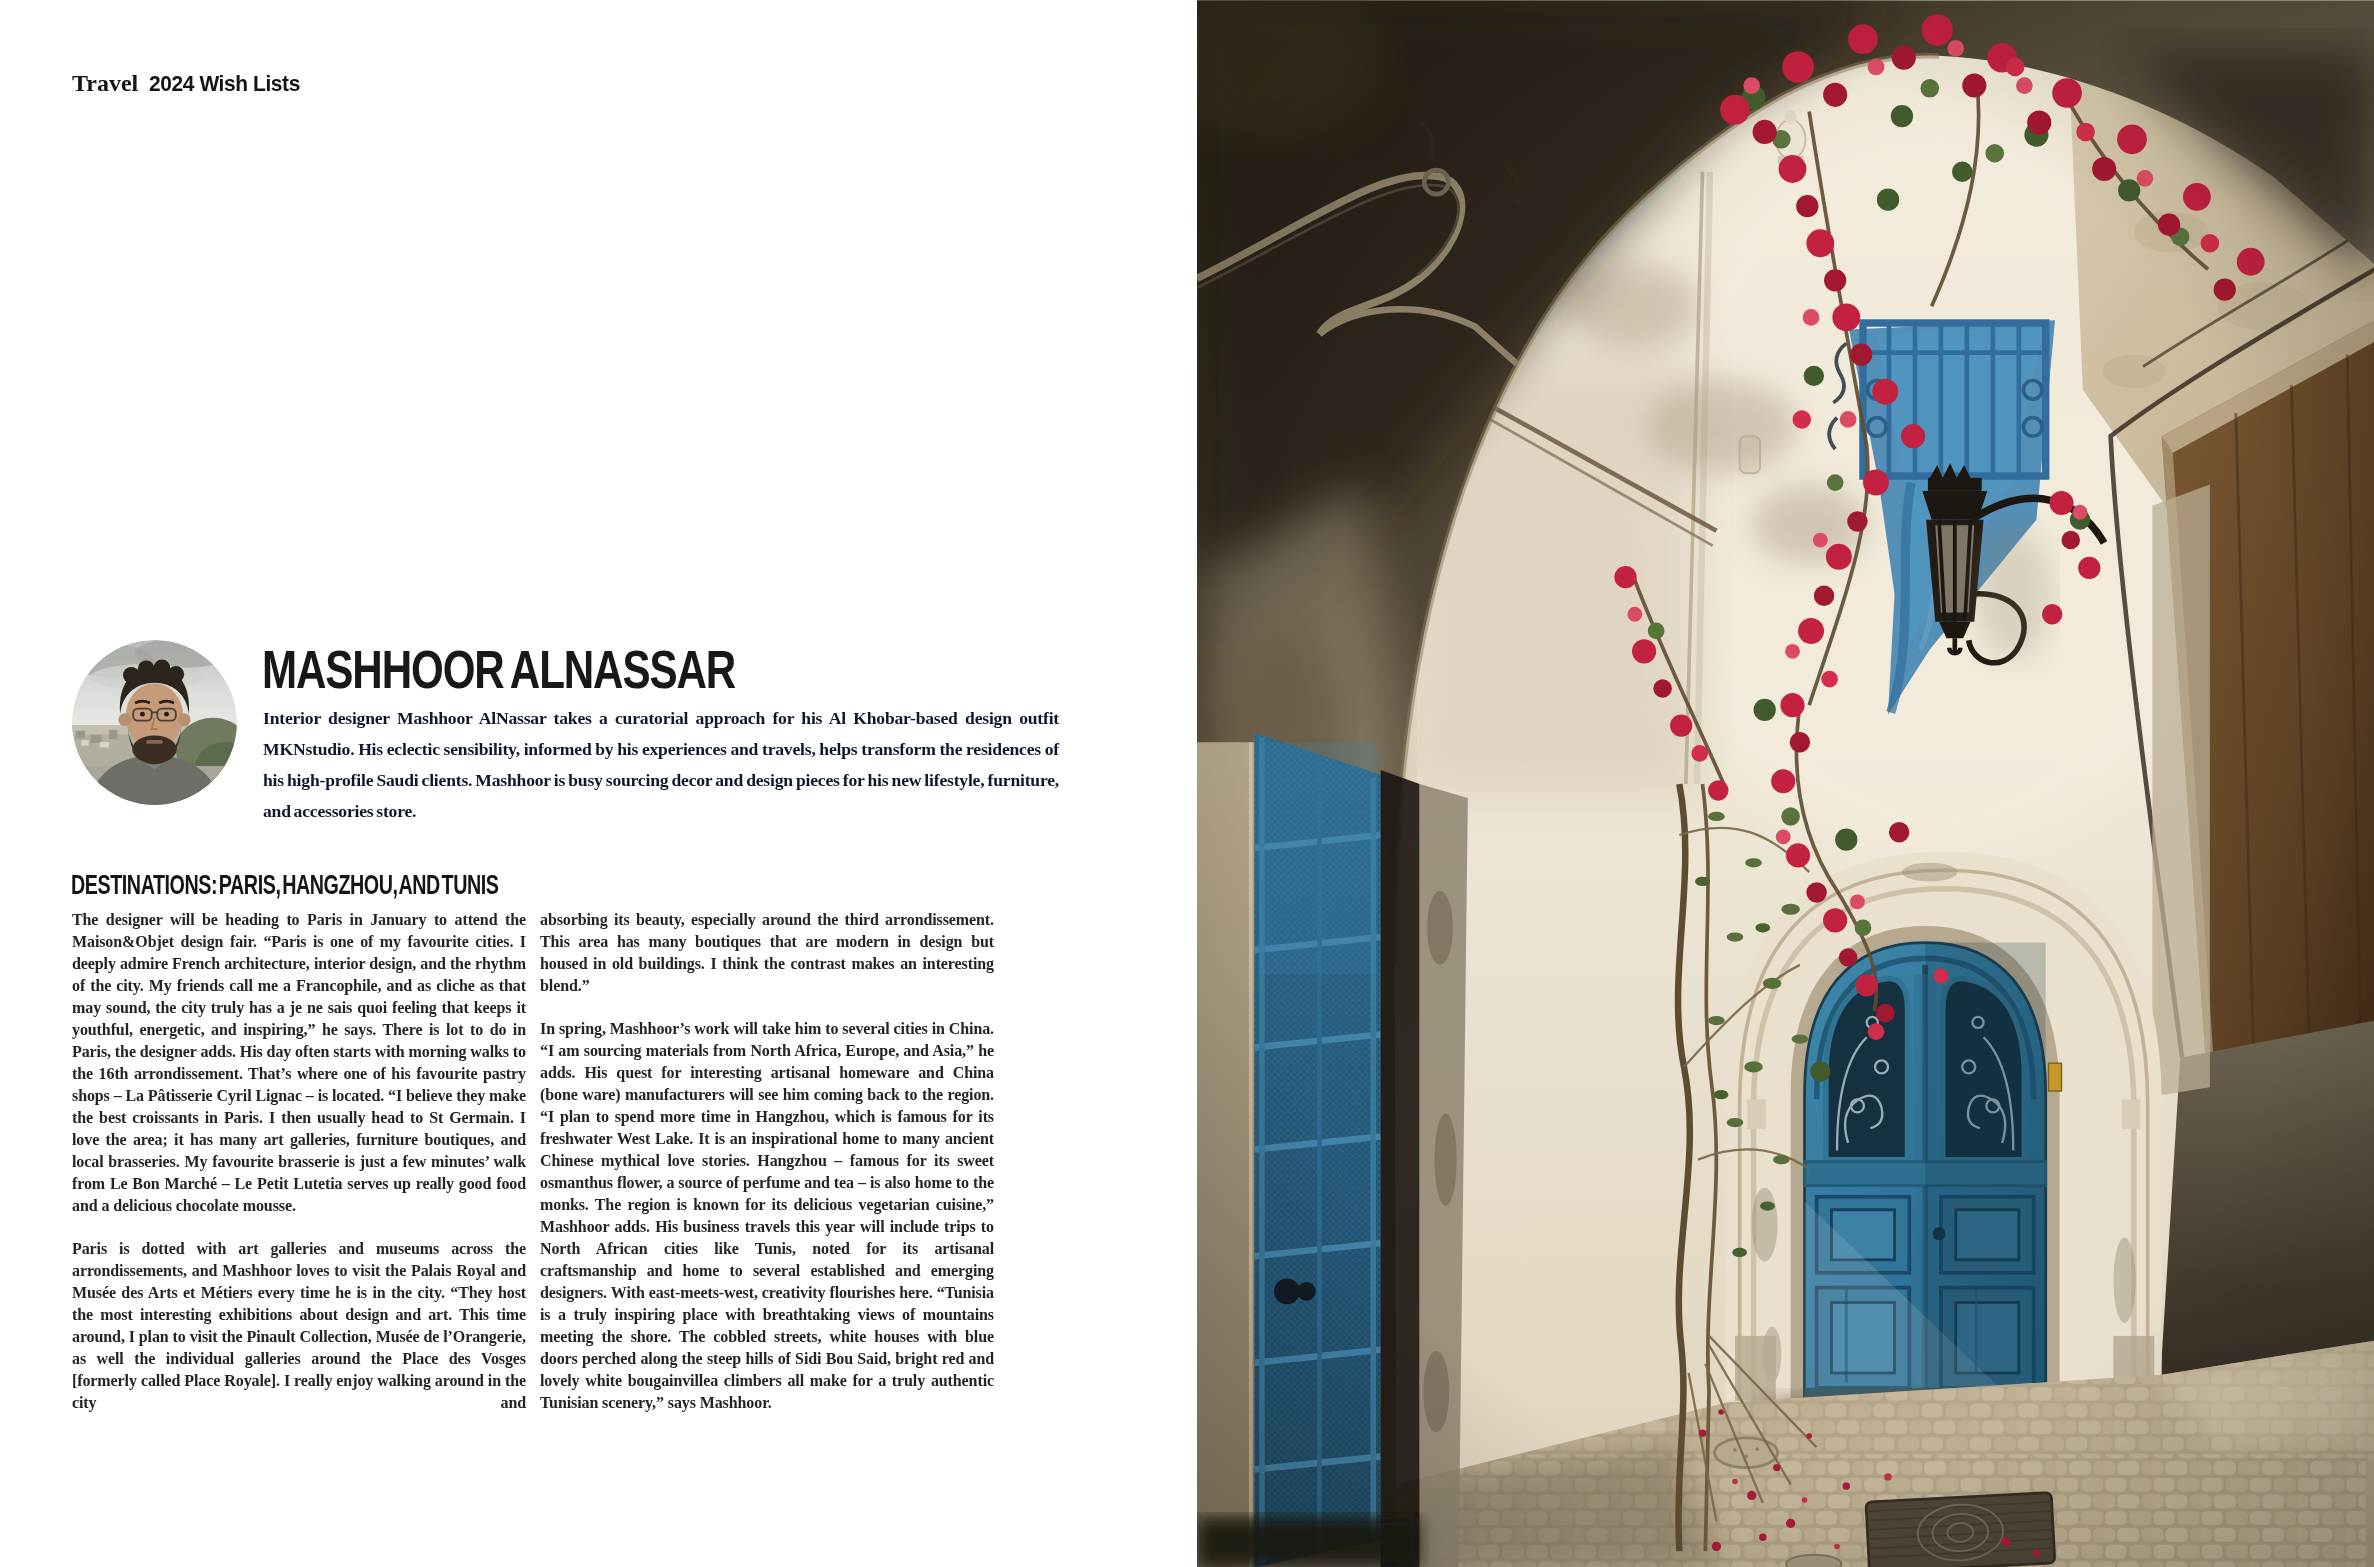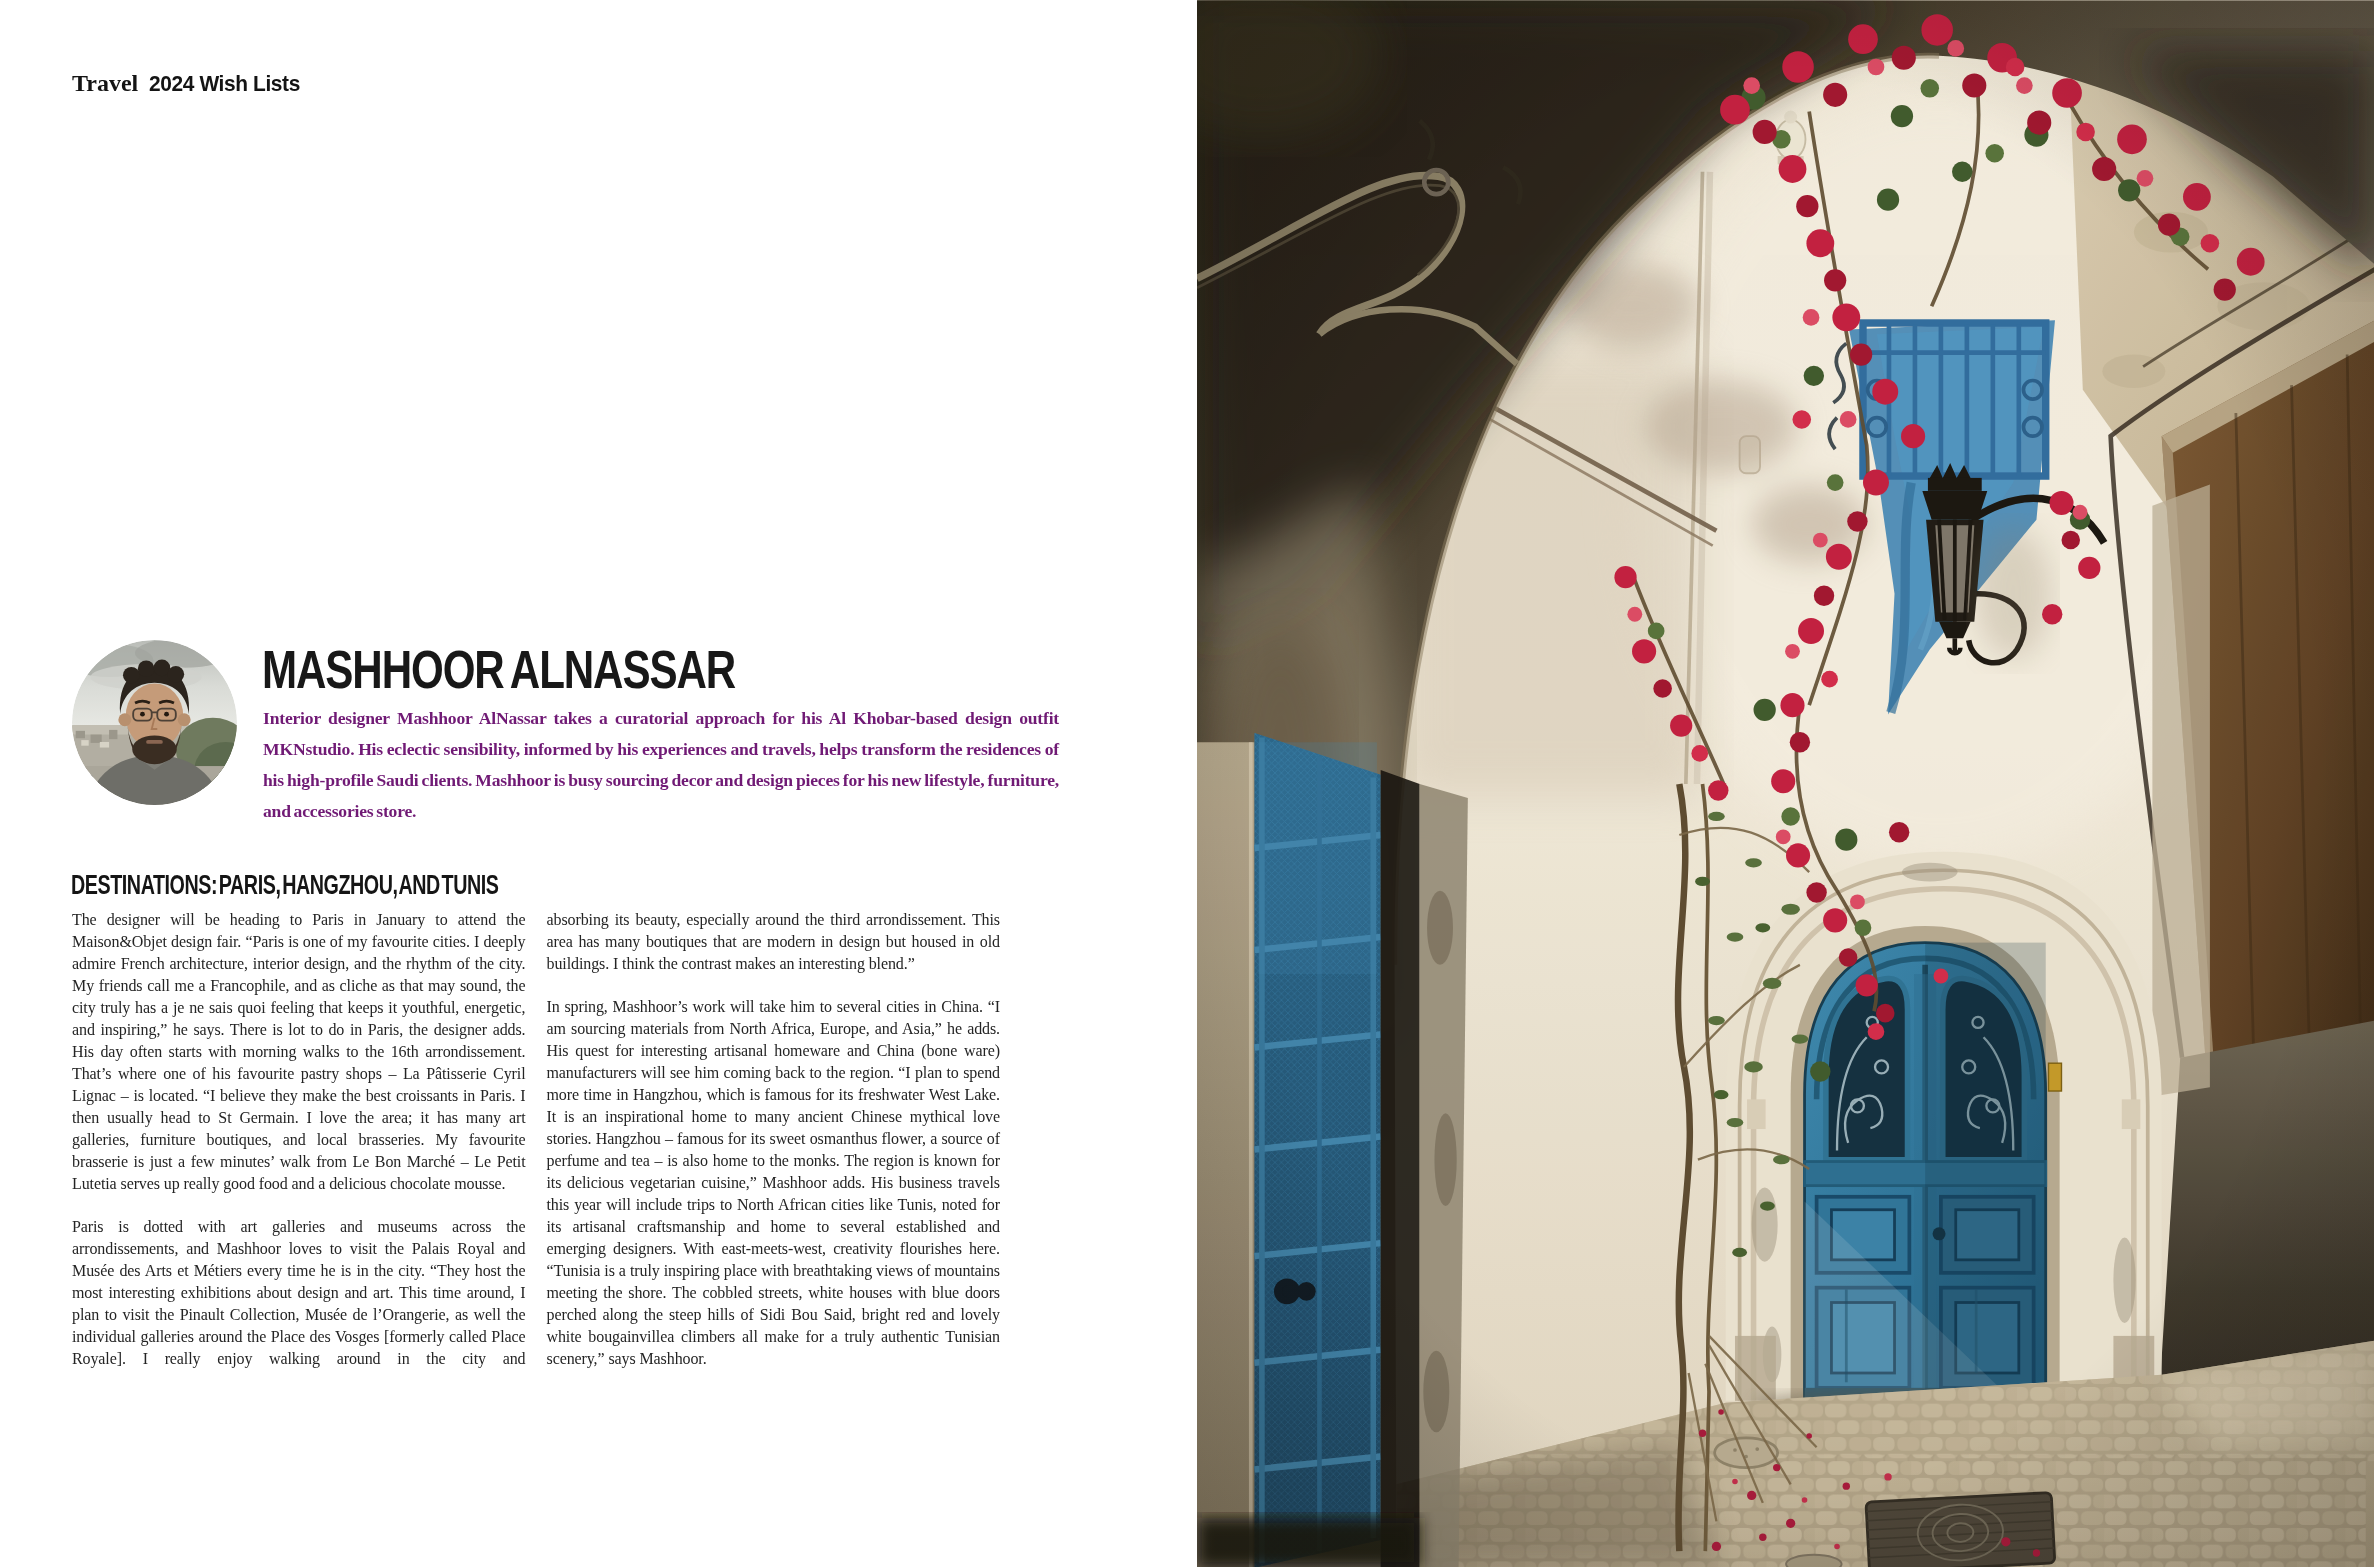--- a/index.html
+++ b/index.html
@@ -14,27 +14,27 @@
 
   .avatar{position:absolute;left:72px;top:640px;width:165px;height:165px;border-radius:50%;overflow:hidden;}
   .avatar svg{display:block;}
 
   .name{position:absolute;left:262px;top:638px;margin:0;font-family:"Liberation Sans",sans-serif;
         font-weight:700;font-size:54px;letter-spacing:-1.4px;word-spacing:-3.7px;color:#181818;
         transform:scaleX(.78);transform-origin:left top;white-space:nowrap;}
 
   .bio{position:absolute;left:263px;top:703px;width:796px;margin:0;
        font-family:"Liberation Serif",serif;font-weight:700;font-size:17.6px;line-height:31px;
-       letter-spacing:-0.2px;word-spacing:-1.4px;color:#701a75;text-align:justify;}
+       letter-spacing:-0.2px;word-spacing:-1.4px;color:#0f172a;text-align:justify;}
 
   .dest{position:absolute;left:71px;top:870px;margin:0;font-family:"Liberation Sans",sans-serif;
         font-weight:700;font-size:27px;letter-spacing:-0.6px;word-spacing:-4.6px;color:#151515;
         transform:scaleX(.73);transform-origin:left top;white-space:nowrap;}
 
-  .cols{position:absolute;left:72px;top:909px;width:928px;display:flex;gap:21px;}
+  .cols{position:absolute;left:72px;top:909px;width:928px;display:flex;gap:14px;font-weight:bold;}
   .col{width:454px;}
   .col p{margin:0 0 21.3px 0;font-family:"Liberation Serif",serif;font-size:16px;line-height:22px;
          color:#242424;text-align:justify;letter-spacing:-0.1px;}
   .col p.cont{text-align-last:justify;}
 
   .footer{position:absolute;left:0;top:1468px;width:1197px;height:28px;
           font-family:"Liberation Sans",sans-serif;color:#222;}
   .pg{position:absolute;left:72px;top:1.9px;font-size:14px;}
   .mag{position:absolute;left:109px;top:0;font-size:16px;font-weight:700;color:#111;}
   .issue{position:absolute;left:144px;top:1.9px;font-size:14px;color:#333;}

